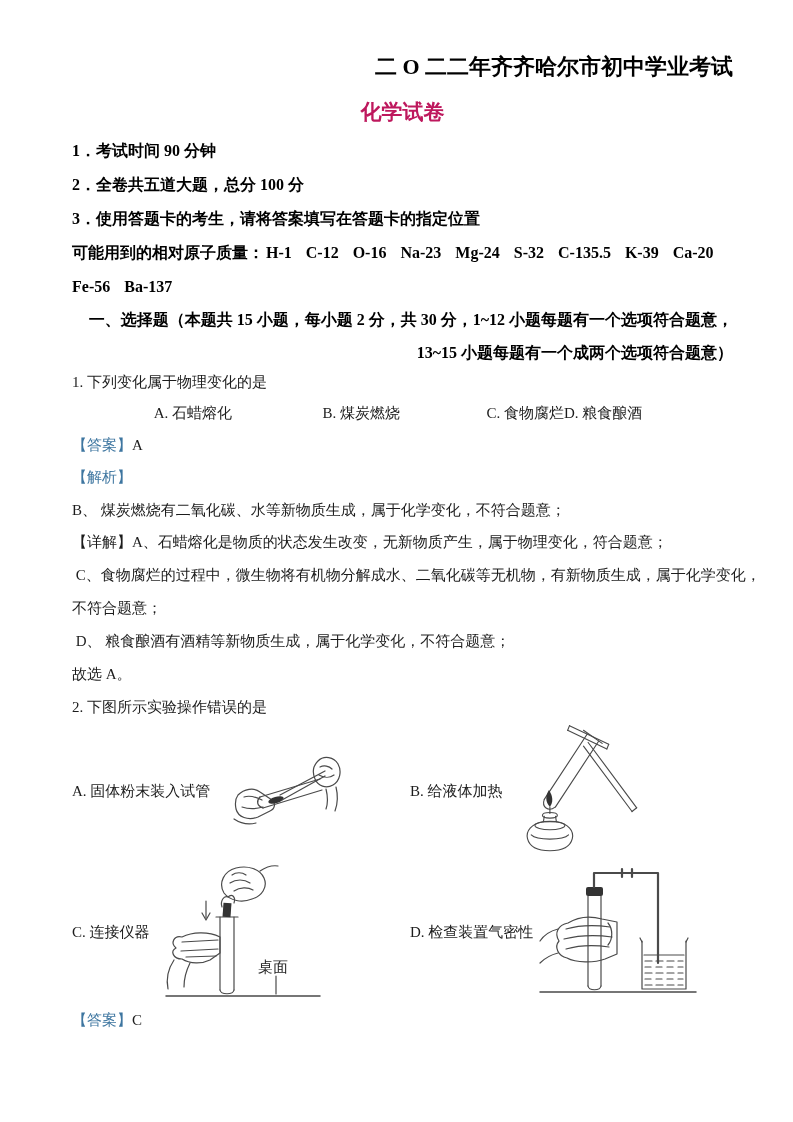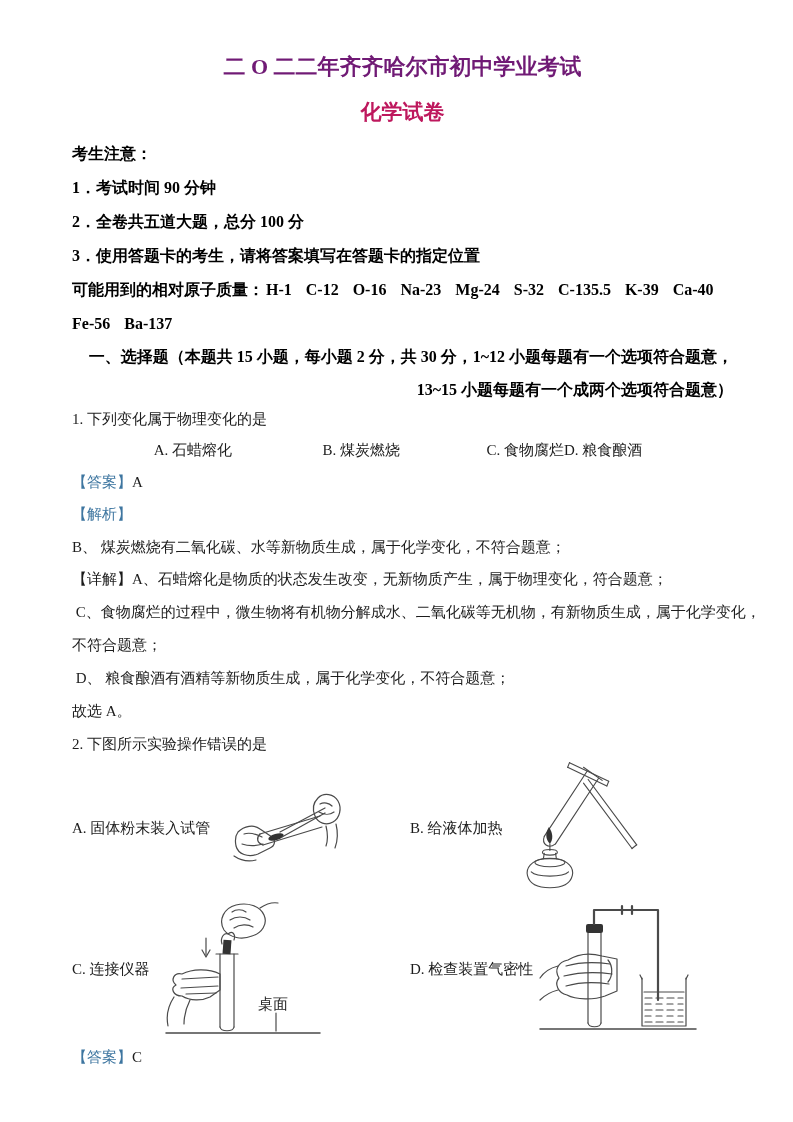--- a/index.html
+++ b/index.html
@@ -2,21 +2,21 @@
 <html><head>
 <meta charset="utf-8">
 <style>
   * { box-sizing: border-box; }
   html,body { margin:0; padding:0; }
   body {
     width:793px; height:1122px; background:#ffffff; overflow:hidden;
     font-family:"Liberation Serif", serif; color:#1c1c1c;
   }
   .page { width:793px; height:1122px; padding:52px 60px 0 72px; }
-  .title { font-size:22px; font-weight:bold; color:#701a75; text-align:center; line-height:30px; white-space:pre; }
+  .title { font-size:22px; font-weight:bold; color:#000000; text-align:right; line-height:30px; white-space:pre; }
   .subtitle { font-size:21px; font-weight:bold; color:#be185d; text-align:center; line-height:30px; margin-top:15px; }
   .b16 { font-size:16px; font-weight:bold; color:#000; line-height:20px; margin-top:14px; white-space:pre; }
   .masses span { margin-right:14px; }
   .masses span:last-child { margin-right:0; }
   .sec { margin-top:13px;text-align:right; }
   .line { font-size:15px; line-height:21px; margin-top:12px; white-space:pre; }
   .opts { display:flex; font-size:15px; line-height:21px; margin-top:10px;text-align:right; }
   .opts .o1 { width:160px; } .opts .o2 { width:168px; } .opts .o3 { width:164px; }
   .ansline { font-size:15px; line-height:21px; margin-top:11px; }
   .blue { color:#3e76a0; }
@@ -37,26 +37,25 @@
   svg text { font-family:"Liberation Serif", serif; font-size:15px; fill:#222; stroke:none; }
 </style>
 </head>
 <body>
 
 <div class="page">
 
   <div class="title">二 O 二二年齐齐哈尔市初中学业考试</div>
   <div class="subtitle">化学试卷</div>
 
-  <div class="b16" style="margin-top:17px">考生注意：</div>
   <div class="b16">1．考试时间 90 分钟</div>
   <div class="b16">2．全卷共五道大题，总分 100 分</div>
   <div class="b16">3．使用答题卡的考生，请将答案填写在答题卡的指定位置</div>
 
-  <div class="b16 masses"><span style="margin-right:2px">可能用到的相对原子质量：</span><span>H-1</span><span>C-12</span><span>O-16</span><span>Na-23</span><span>Mg-24</span><span>S-32</span><span>C-135.5</span><span>K-39</span><span>Ca-40</span></div>
+  <div class="b16 masses"><span style="margin-right:2px">可能用到的相对原子质量：</span><span>H-1</span><span>C-12</span><span>O-16</span><span>Na-23</span><span>Mg-24</span><span>S-32</span><span>C-135.5</span><span>K-39</span><span>Ca-20</span></div>
   <div class="b16 masses"><span>Fe-56</span><span>Ba-137</span></div>
 
   <div class="sec">
     <div class="b16" style="margin-top:0">一、选择题（本题共 15 小题，每小题 2 分，共 30 分，1~12 小题每题有一个选项符合题意，</div>
     <div class="b16" style="margin-top:13px">13~15 小题每题有一个成两个选项符合题意）</div>
   </div>
 
   <div class="line" style="margin-top:9px">1. 下列变化属于物理变化的是</div>
 
   <div class="opts">

